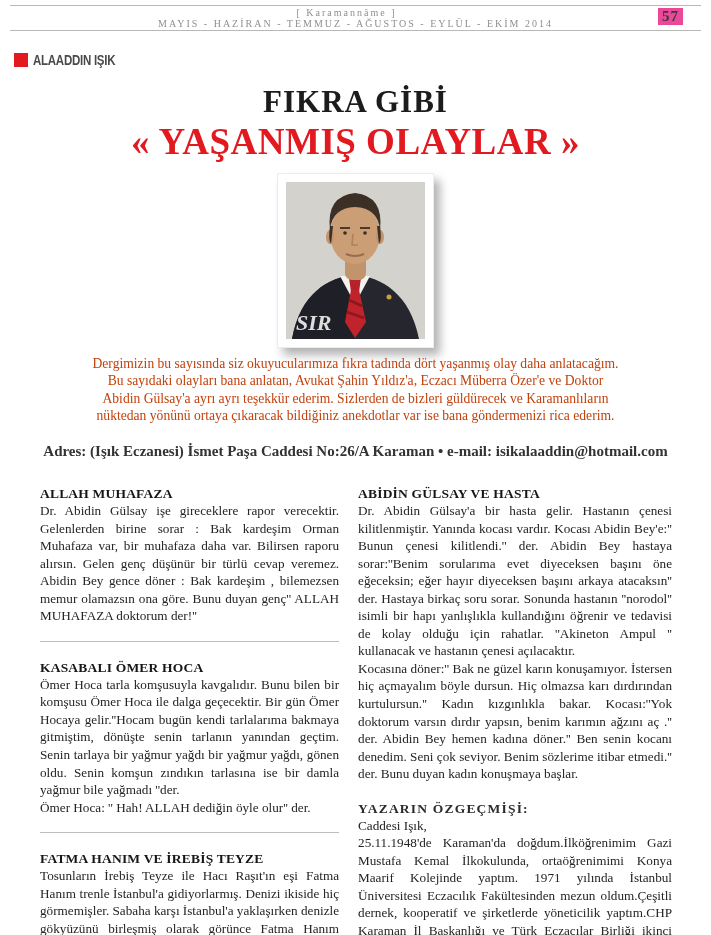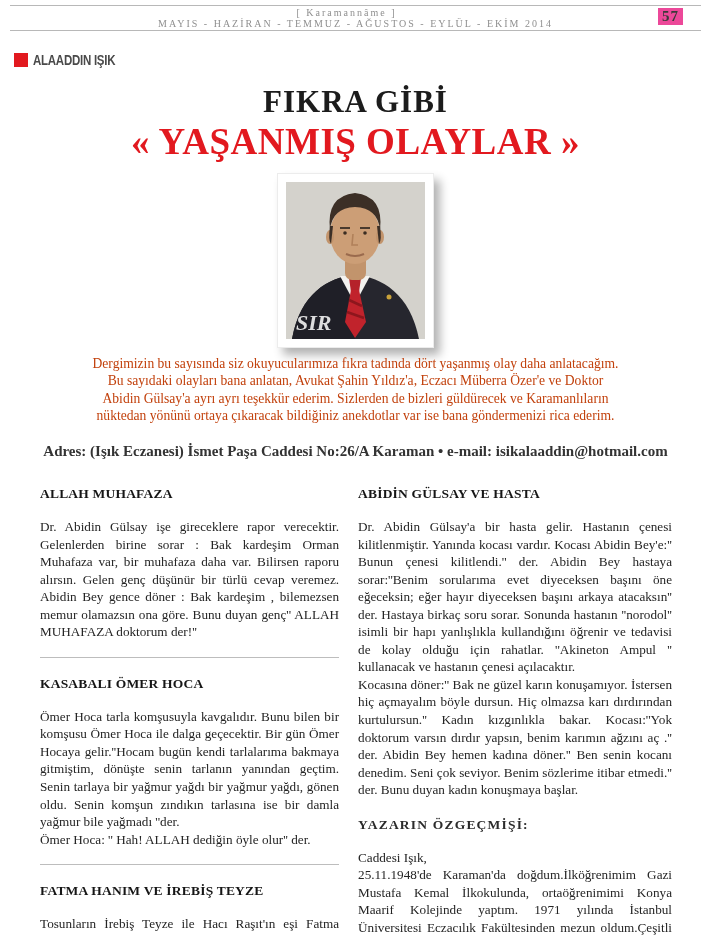--- a/index.html
+++ b/index.html
@@ -37,21 +37,21 @@
            font-size:15px;font-weight:bold;color:#333;}
   
   .cols{position:absolute;top:482px;left:40px;right:39px;display:flex;gap:19px;}
   .col{flex:1;}
   .col-right{flex:1.05;}
   section{margin:0;}
   .sec-sep{border:none;border-top:1px solid #bdbdbd;margin:16px 0 0 0;}
   h3.sec-h{font-size:13.5px;font-weight:bold;color:#161616;margin:18px 0 0 0;letter-spacing:0.2px;}
   section:first-child h3.sec-h{margin-top:4px;}
   h3.sec-h.typewriter{letter-spacing:1.2px;font-weight:600;color:#2b2b2b;}
-  .sec-body{margin-top:16px;}
+  .sec-body{}
   .sec-body p{margin:0;font-size:13.2px;line-height:1.33;text-align:justify;color:#242424;}
 </style>
 </head>
 <body>
 
 <div class="hdr">
   <div class="hdr-row">
     <span class="hdr-journal">[ Karamannâme ]</span>
     <span class="hdr-months">MAYIS - HAZİRAN - TEMMUZ - AĞUSTOS - EYLÜL - EKİM 2014</span>
   </div>

